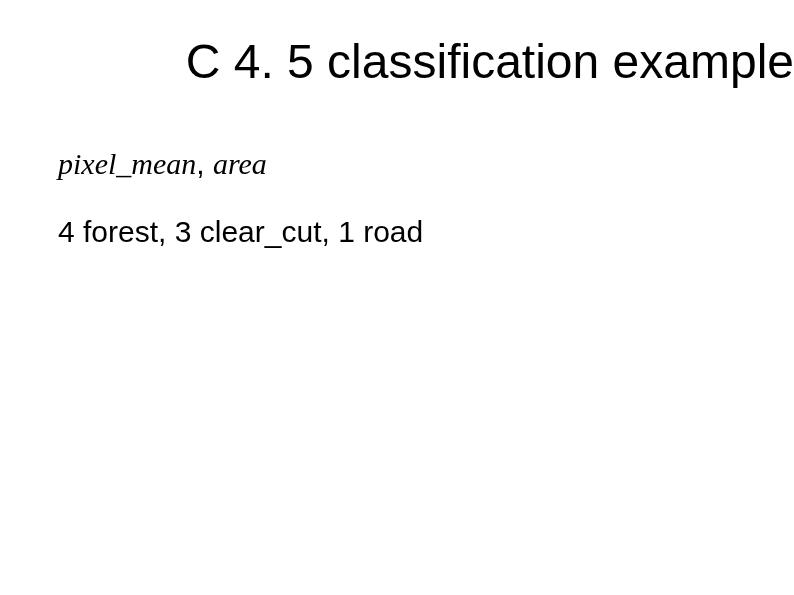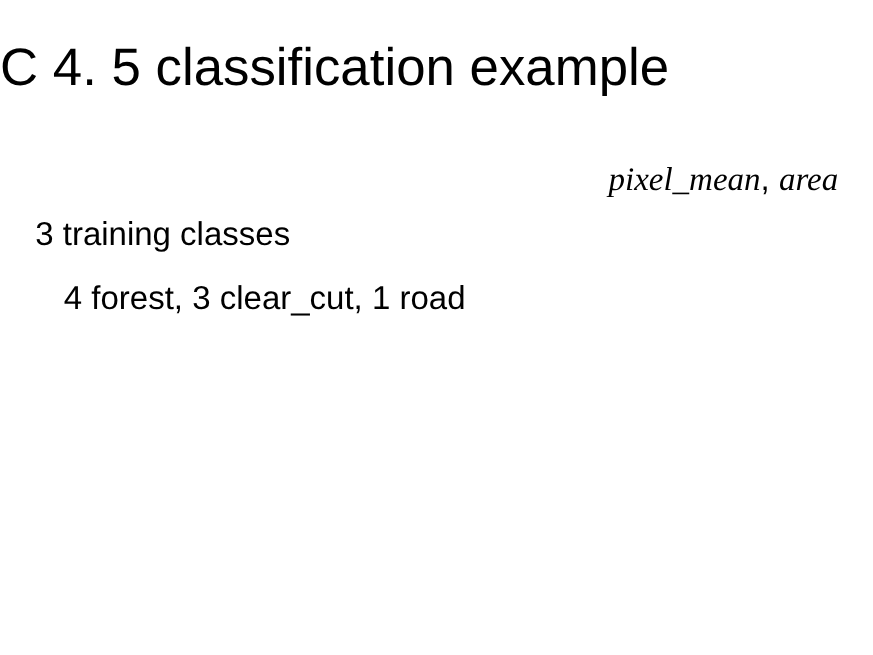--- a/index.html
+++ b/index.html
@@ -16,44 +16,43 @@
     position: relative;
     width: 794px;
     height: 595px;
     box-sizing: border-box;
   }
   .title {
     position: absolute;
     top: 34px;
     left: 0;
     width: 100%;
-    text-align: left;
+    text-align: right;
     font-size: 48px;
     font-weight: 400;
     letter-spacing: 0px;
   }
   .body {
     position: absolute;
     top: 140px;
     left: 32px;
     right: 32px;
     font-size: 30px;
     line-height: 1.6;
   }
   .line1 { margin: 0 0 10px 0; }
-  .line2 { margin: 0 0 2px 0; padding-left: 26px; font-style: italic; font-family: Georgia, "Times New Roman", serif; text-align: right; }
+  .line2 { margin: 0 0 20px 0; padding-left: 26px; font-style: italic; font-family: Georgia, "Times New Roman", serif; }
   .line2 .comma { font-style: normal; font-family: "Trebuchet MS", "Lucida Sans", Verdana, sans-serif; }
   .line3 { margin: 0 0 10px 0; }
   .line4 { margin: 0; padding-left: 26px; }
 </style>
 </head>
 <body>
 
 <div class="slide">
   <div class="title">C 4. 5 classification example</div>
   <div class="body">
     <div class="line2">
       <span>pixel_mean</span><span class="comma">, </span><span>area</span>
     </div>
-    <div class="line3">3 training classes</div>
     <div class="line4">4 forest, 3 clear_cut, 1 road</div>
   </div>
 </div>
 
 </body></html>

